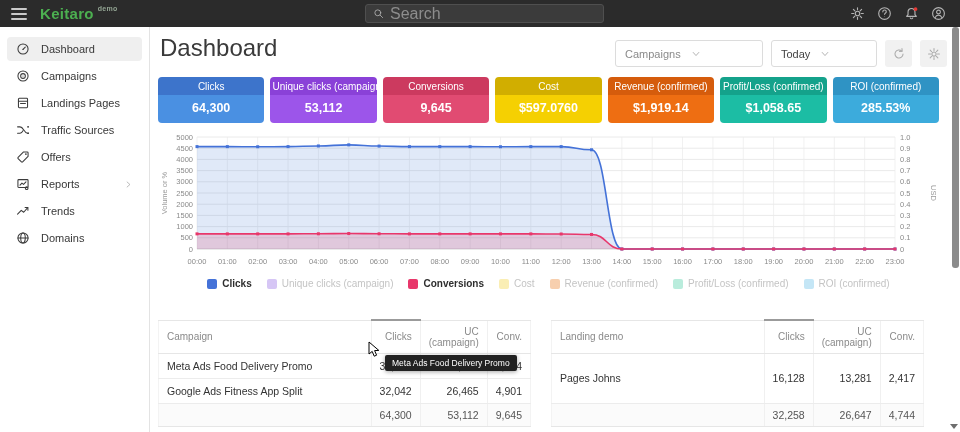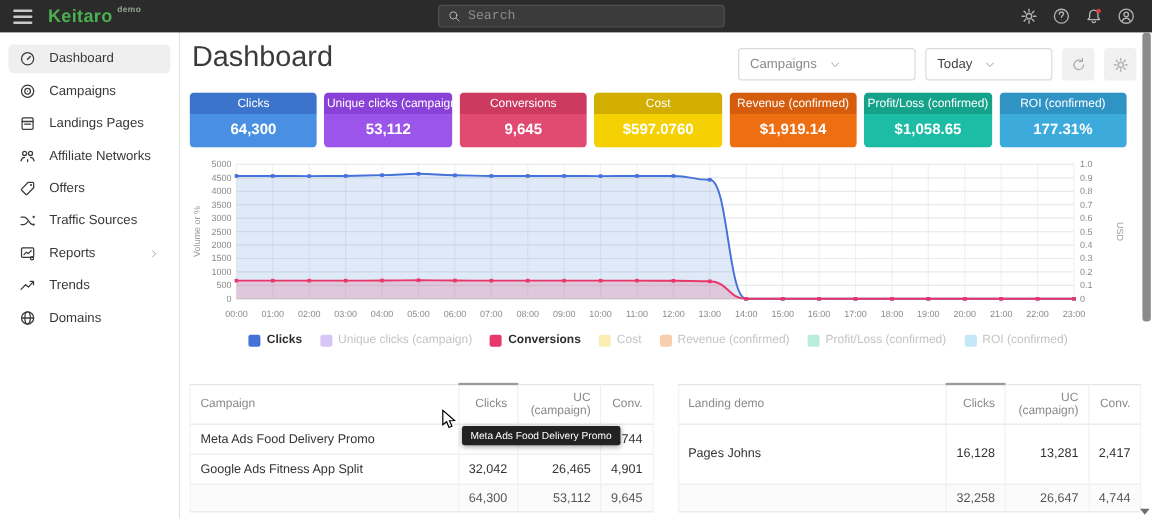--- a/index.html
+++ b/index.html
@@ -10,21 +10,21 @@
   .topbar { position:absolute; left:0; top:0; width:960px; height:27px;
             background:#2b2b2b; display:flex; align-items:center; z-index:5; }
   .hamburger { width:16px; margin-left:11px; cursor:pointer; }
   .hamburger span { display:block; height:2px; background:#c9c9c9; margin:3px 0; border-radius:1px; }
   .logo { margin-left:13px; font-size:15px; font-weight:bold; color:#4caf50; letter-spacing:.3px; }
   .logo-badge { font-size:7px; color:#93a593; margin-left:4px; vertical-align:top; }
   .search-box { position:absolute; left:365px; top:4px; width:239px; height:19px;
                 background:#3b3b3b; border:1px solid #4f4f4f; border-radius:3px;
                 display:flex; align-items:center; padding:0 7px; gap:6px; }
   .search-box input { background:transparent; border:none; outline:none; color:#cfcfcf;
-                      font-size:11px; width:100%; font-family:Liberation Mono, monospace; }
+                      font-size:16px; width:100%; font-family:Liberation Sans, sans-serif; }
   .search-box input::placeholder { color:#8d8d8d; }
   .topbar-icons { margin-left:auto; margin-right:14px; display:flex; gap:12px; align-items:center; }
   .tb-icon { width:15px; height:15px; color:#b3b3b3; position:relative; cursor:pointer; }
 
   .icon { display:inline-flex; flex:none; }
   .icon svg { width:100%; height:100%; display:block; }
 
   
   .sidebar { position:absolute; left:0; top:27px; width:150px; bottom:0;
              background:#fff; border-right:1px solid #e3e3e3; padding-top:7px; }
@@ -56,21 +56,21 @@
   
   .chart-wrap { position:absolute; left:7px; top:104px; width:783px; height:140px; }
   .legend { position:absolute; left:7px; right:21px; top:251px; display:flex;
             justify-content:center; gap:15px; font-size:10px; align-items:center; }
   .leg-item { display:flex; align-items:center; gap:5px; cursor:pointer; }
   .leg-swatch { width:10px; height:10px; border-radius:2px; }
   .leg-on { color:#2e2e2e; font-weight:bold; }
   .leg-off { color:#c4c4c4; }
 
   
-  .tables { position:absolute; left:7px; right:9px; top:292px; display:flex; gap:20px; }
+  .tables { position:absolute; left:7px; right:36px; top:292px; display:flex; gap:20px; }
   .tbl { flex:1; border-collapse:collapse; font-size:10.5px; background:#fff; }
   .tbl th { font-weight:400; font-size:10px; color:#8a8a8a; padding:5px 8px; text-align:right;
             border:1px solid #e6e6e6; border-left:none; border-right:none; cursor:pointer; }
   .tbl th.first { text-align:left; }
   .tbl th.sorted { border-top:2px solid #9b9b9b; }
   .tbl td { padding:6px 8px; color:#333; text-align:right; border-bottom:1px solid #ececec; }
   .tbl td.first { text-align:left; }
   .tbl td.num, .tbl th.num { border-left:1px solid #f0f0f0; }
   .tbl tfoot td { color:#555; background:#fbfbfb; border-top:1px solid #e2e2e2;
                   border-bottom:1px solid #e6e6e6; padding:5px 8px; }
@@ -164,46 +164,36 @@
           <rect x="2.8" y="2.6" width="10.4" height="10.8" rx="1"></rect>
           <line x1="2.8" y1="6" x2="13.2" y2="6"></line>
           <line x1="5.2" y1="8.6" x2="10.8" y2="8.6"></line>
         </svg>
       </span>
       <span>Landings Pages</span>
     </div>
     <div class="side-item">
       <span class="icon side-icon">
         <svg viewBox="0 0 16 16" fill="none" stroke="currentColor" stroke-width="1.2" stroke-linecap="round" stroke-linejoin="round">
-          <circle cx="5.2" cy="5.6" r="1.9"></circle>
-          <circle cx="10.8" cy="5.6" r="1.9"></circle>
-          <path d="M1.8 12.6c.6-2.2 1.9-3.2 3.4-3.2M14.2 12.6c-.6-2.2-1.9-3.2-3.4-3.2M8 13.4v-2"></path>
-        </svg>
-      </span>
-      <span>Affiliate Networks</span>
-    </div>
-    <div class="side-item">
-      <span class="icon side-icon">
-        <svg viewBox="0 0 16 16" fill="none" stroke="currentColor" stroke-width="1.2" stroke-linecap="round" stroke-linejoin="round">
-          <path d="M8.6 2.2h4.2a1 1 0 0 1 1 1v4.2L7.6 13.6a1 1 0 0 1-1.4 0L2.4 9.8a1 1 0 0 1 0-1.4z"></path>
-          <circle cx="11.3" cy="4.7" r="1" fill="currentColor" stroke="none"></circle>
-        </svg>
-      </span>
-      <span>Offers</span>
-    </div>
-    <div class="side-item">
-      <span class="icon side-icon">
-        <svg viewBox="0 0 16 16" fill="none" stroke="currentColor" stroke-width="1.2" stroke-linecap="round" stroke-linejoin="round">
           <path d="M1.8 4.4h2.8c4 0 4.6 7.2 8.4 7.2"></path>
           <path d="M1.8 11.6h2.8c1.8 0 2.8-1.4 3.6-2.9"></path>
           <circle cx="13.8" cy="11.6" r="1.1" fill="currentColor" stroke="none"></circle>
           <circle cx="13.8" cy="4.4" r="1.1" fill="currentColor" stroke="none"></circle>
         </svg>
       </span>
       <span>Traffic Sources</span>
+    </div>
+    <div class="side-item">
+      <span class="icon side-icon">
+        <svg viewBox="0 0 16 16" fill="none" stroke="currentColor" stroke-width="1.2" stroke-linecap="round" stroke-linejoin="round">
+          <path d="M8.6 2.2h4.2a1 1 0 0 1 1 1v4.2L7.6 13.6a1 1 0 0 1-1.4 0L2.4 9.8a1 1 0 0 1 0-1.4z"></path>
+          <circle cx="11.3" cy="4.7" r="1" fill="currentColor" stroke="none"></circle>
+        </svg>
+      </span>
+      <span>Offers</span>
     </div>
     <div class="side-item">
       <span class="icon side-icon">
         <svg viewBox="0 0 16 16" fill="none" stroke="currentColor" stroke-width="1.2" stroke-linecap="round" stroke-linejoin="round">
           <rect x="2.2" y="3" width="11.6" height="9" rx="1"></rect>
           <polyline points="4.6,9.4 6.8,7 8.6,8.4 11.4,5.6"></polyline>
           <circle cx="12.2" cy="12.8" r="1.5"></circle>
         </svg>
       </span>
       <span>Reports</span>
@@ -292,21 +282,21 @@
       <div class="card">
         <div class="card-head" style="background:#d55c0c">Revenue (confirmed)</div>
         <div class="card-val" style="background:#ee6e12">$1,919.14</div>
       </div>
       <div class="card">
         <div class="card-head" style="background:#14a28b">Profit/Loss (confirmed)</div>
         <div class="card-val" style="background:#1cbda4">$1,058.65</div>
       </div>
       <div class="card">
         <div class="card-head" style="background:#2f93c4">ROI (confirmed)</div>
-        <div class="card-val" style="background:#3cabdc">177.31%</div>
+        <div class="card-val" style="background:#3cabdc">285.53%</div>
       </div>
     </div>
 
   <div class="chart-wrap" id="chart"><svg viewBox="0 0 783 140" width="783" height="140">
         <line x1="39" y1="6" x2="39" y2="118" stroke="#f1f1f1" stroke-width="1"></line>
         <line x1="69.34782608695653" y1="6" x2="69.34782608695653" y2="118" stroke="#f1f1f1" stroke-width="1"></line>
         <line x1="99.69565217391305" y1="6" x2="99.69565217391305" y2="118" stroke="#f1f1f1" stroke-width="1"></line>
         <line x1="130.04347826086956" y1="6" x2="130.04347826086956" y2="118" stroke="#f1f1f1" stroke-width="1"></line>
         <line x1="160.3913043478261" y1="6" x2="160.3913043478261" y2="118" stroke="#f1f1f1" stroke-width="1"></line>
         <line x1="190.7391304347826" y1="6" x2="190.7391304347826" y2="118" stroke="#f1f1f1" stroke-width="1"></line>

